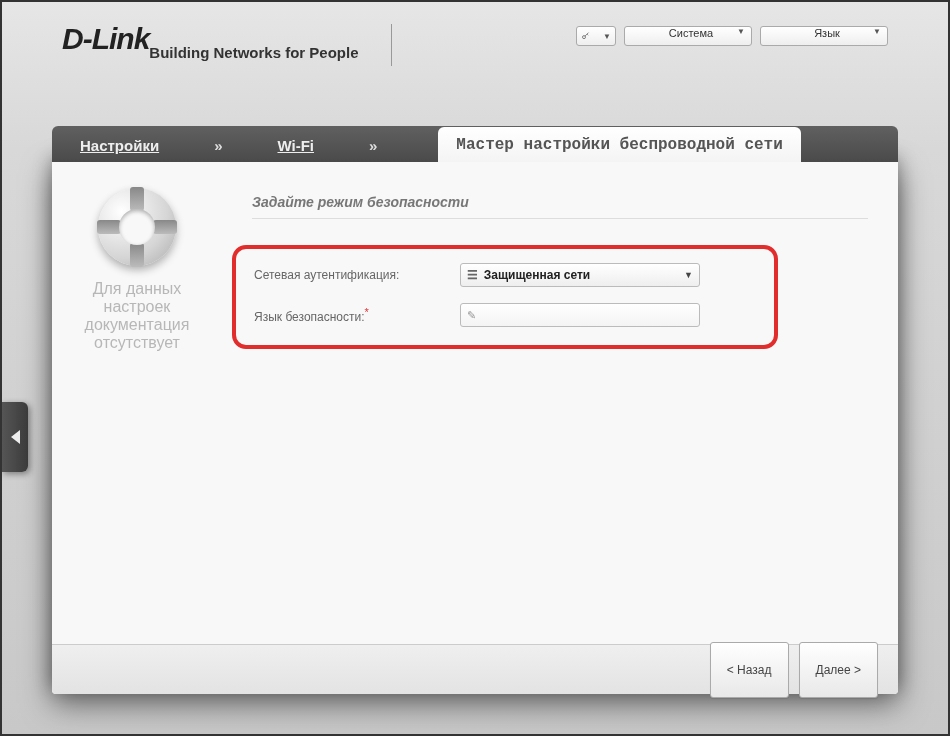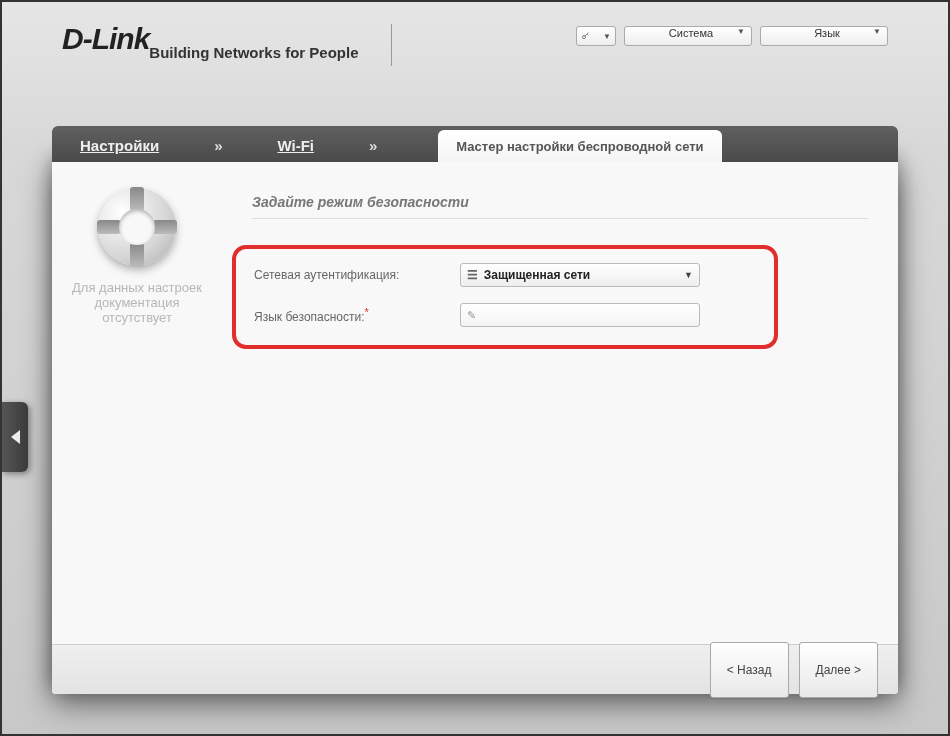--- a/index.html
+++ b/index.html
@@ -123,39 +123,40 @@
     }
     .crumb-sep {
       color: #ddd;
       font-size: 15px;
       font-weight: bold;
       padding: 8px 6px;
     }
     .tab-active {
       background: linear-gradient(#fff,#f4f4f4);
       color: #555;
-      font-size: 13px;
+      font-size: 16px;
       font-weight: bold;
       border-radius: 6px 6px 0 0;
       padding: 9px 18px 8px;
       margin-left: 10px;
       align-self: flex-end;
+      font-family: Liberation Mono, monospace;
     }
     .panel-body {
       position: absolute;
       top: 0; left: 0; right: 0; bottom: 50px;
       background: #f8f8f8;
       display: flex;
     }
     .side-help {
       width: 170px;
       padding: 26px 12px;
       text-align: center;
       color: #b7b7b7;
-      font-size: 13px;
+      font-size: 16px;
     }
     .life-ring {
       width: 78px; height: 78px;
       margin: 0 auto 14px;
       position: relative;
     }
     .life-ring-outer {
       width: 78px; height: 78px; border-radius: 50%;
       background: radial-gradient(circle at 30% 30%, #fff, #d5d5d5 60%, #aaa);
       box-shadow: 0 4px 8px rgba(0,0,0,0.3);

